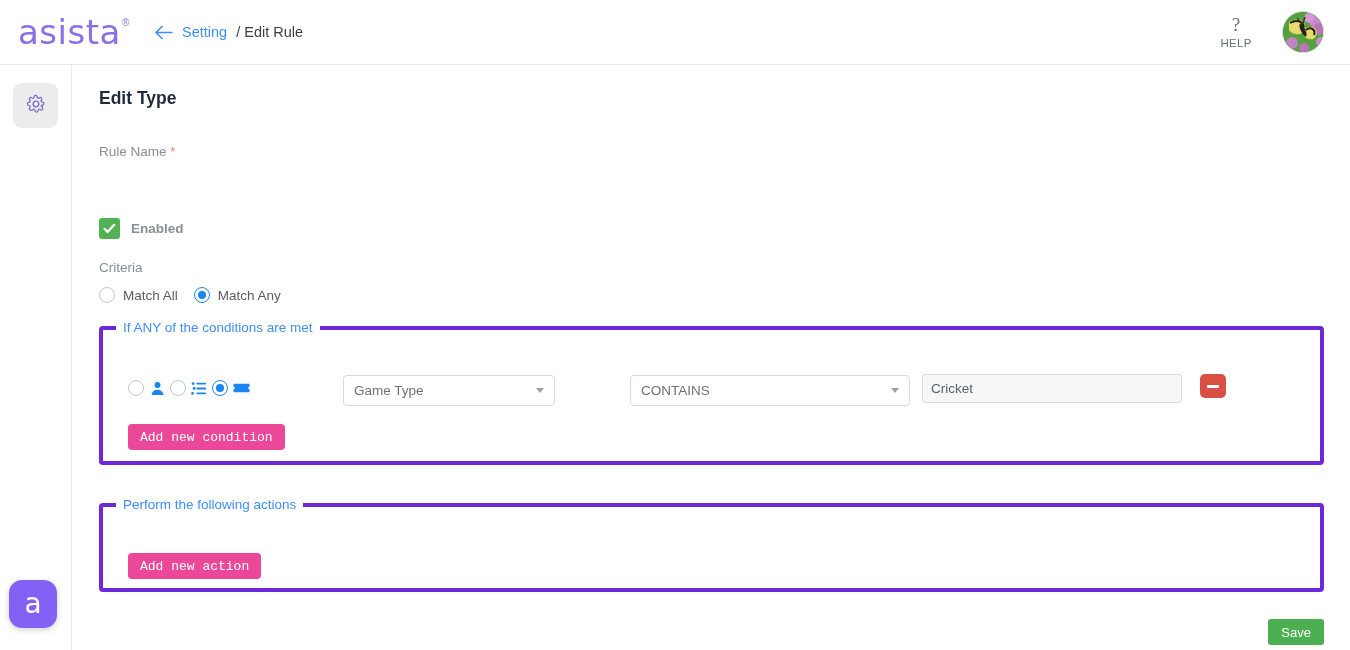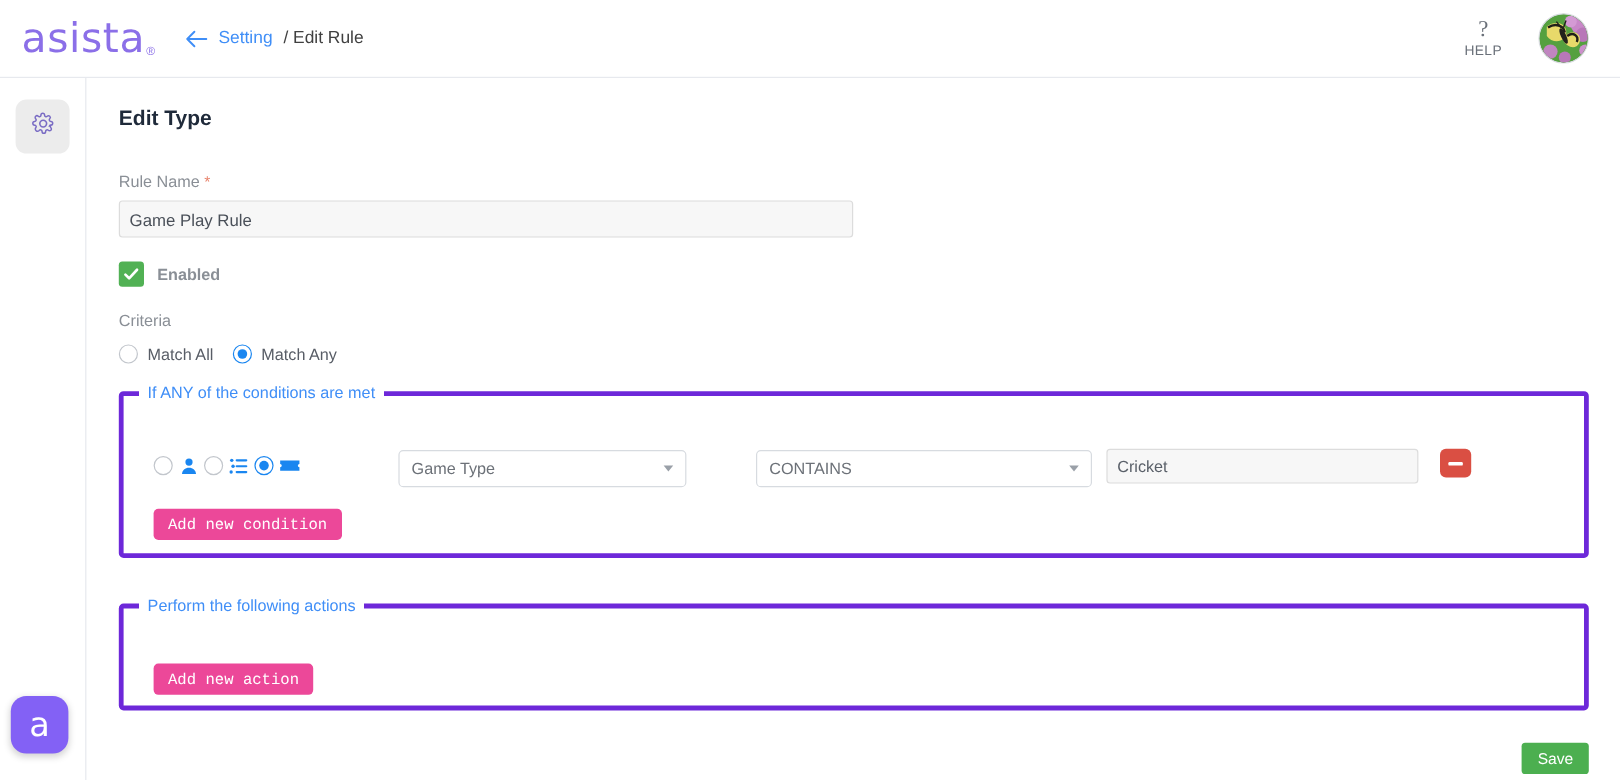--- a/index.html
+++ b/index.html
@@ -14,21 +14,21 @@
   
   .header {
     position: absolute; top: 0; left: 0;
     width: 1350px; height: 65px;
     background: #ffffff;
     border-bottom: 1px solid #e7e9ee;
     display: flex; align-items: center;
   }
   .logo-wrap {
     width: 145px; padding-left: 18px;
-    display: flex; align-items: flex-end;
+    display: flex; align-items: flex-start;
   }
   .logo-text {
     font-size: 34px; line-height: 34px;
     color: #8b6fe8;
     letter-spacing: 0.5px;
     font-weight: 400;
     font-family: "DejaVu Sans", sans-serif;
   }
   .logo-reg {
     font-size: 10px; color: #8b6fe8;
@@ -180,21 +180,21 @@
     display: flex; align-items: center;
     padding: 0 10px; cursor: pointer;
   }
   .sel .caret {
     margin-left: auto;
     width: 0; height: 0;
     border-left: 4px solid transparent;
     border-right: 4px solid transparent;
     border-top: 5px solid #9aa0a8;
   }
-  #sel-field { left: 229px; width: 240px; }
+  #sel-field { left: 240px; width: 212px; }
   #sel-op    { left: 527px; width: 280px; }
 
   .val-input {
     position: absolute; left: 819px; top: 3px;
     width: 260px; height: 29px;
     background: #f7f7f7; border: 1px solid #dcdcdc; border-radius: 3px;
     font-size: 13.5px; color: #5a6069; padding: 0 8px;
     font-family: "Liberation Sans", sans-serif;
   }
   .remove-btn {
@@ -306,21 +306,20 @@
 
 <div class="main">
 
   <div class="page-title">Edit Type</div>
 
   <div class="field-label">
     <span>Rule Name</span>
     <span class="req-star">*</span>
   </div>
 
-  <input class="rule-input" value="Game Play Rule" style="">
 
   <div class="enabled-row">
     <span class="chk">
       <svg width="13" height="11" viewBox="0 0 13 11" fill="none" aria-hidden="true">
         <path d="M1.5 5.8L4.6 8.9L11.2 1.8" stroke="#ffffff" stroke-width="2.2" stroke-linecap="round" stroke-linejoin="round"></path>
       </svg>
     </span>
     <span class="enabled-label">Enabled</span>
   </div>
 

